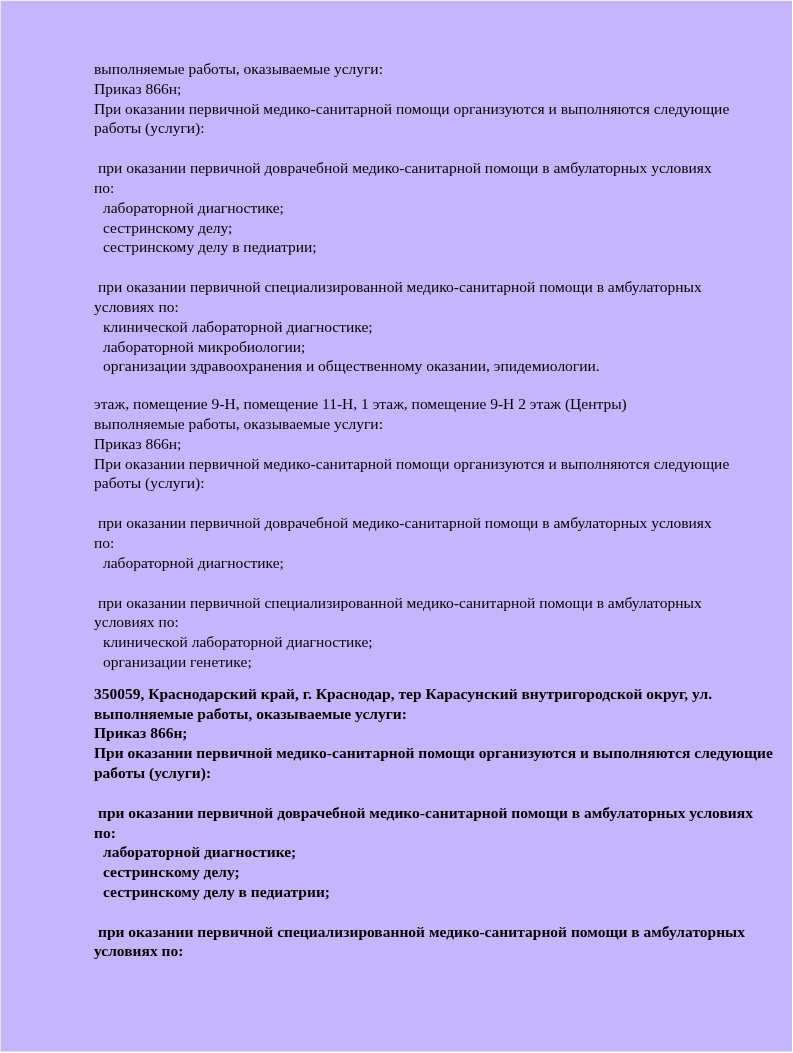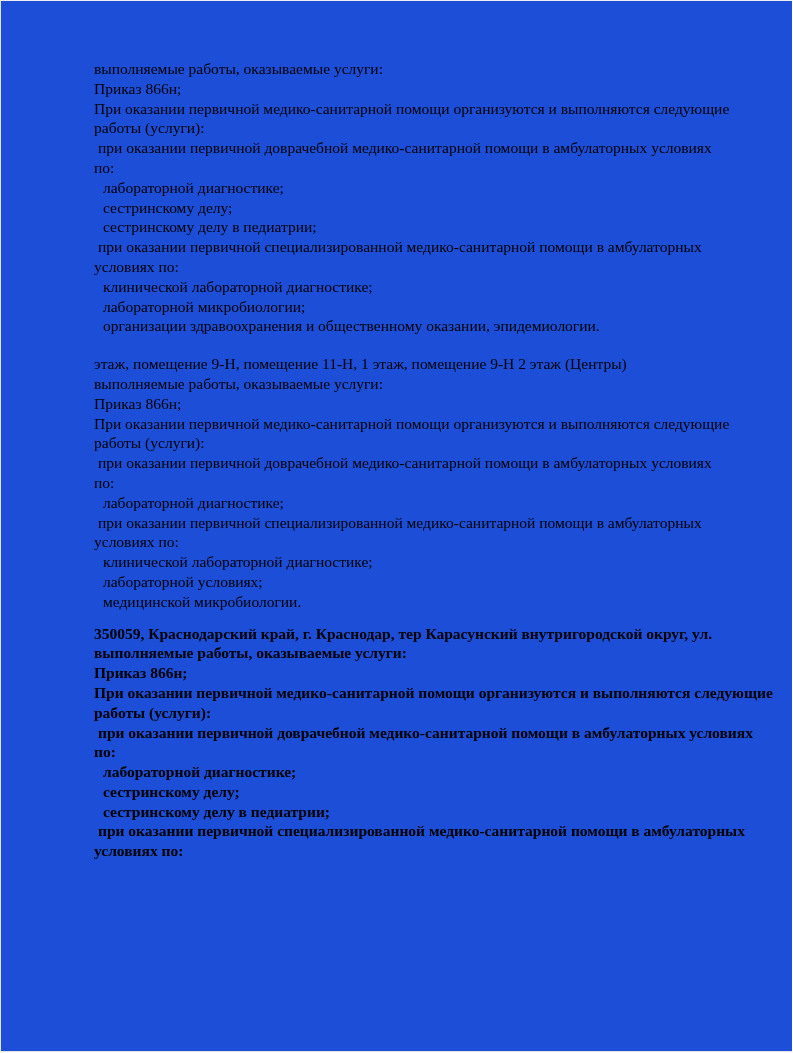--- a/index.html
+++ b/index.html
@@ -13,21 +13,21 @@
     position: relative;
     overflow: hidden;
     font-family: "Liberation Serif", "DejaVu Serif", serif;
   }
   .page {
     position: absolute;
     left: 0;
     top: 0;
     width: 792px;
     height: 1052px;
-    background: #1d4ed8;
+    background: #c4b5fd;
     border-left: 1px solid #e3e3e3;
     border-top: 1px solid #ededed;
     border-bottom: 1px solid #e3e3e3;
     box-sizing: border-box;
   }
   .doc {
     position: absolute;
     left: 93px;
     top: 58px;
     width: 648px;
@@ -40,21 +40,21 @@
   }
   .block:nth-child(3) {
     margin-top: 12px;
     font-weight: bold;
   }
   .line {
     white-space: nowrap;
     height: 19.8px;
   }
   .ind0 { margin-left: 0; }
-  .ind1 { margin-left: 4px; }
+  .ind1 { margin-left: 4px; margin-top: 20px; }
   .ind2 { margin-left: 9px; }
 </style>
 </head>
 <body>
 
 <div class="page">
   <div class="doc">
       <div class="block">
         <div class="line ind0">выполняемые работы, оказываемые услуги:</div>
         <div class="line ind0">Приказ 866н;</div>
@@ -76,22 +76,21 @@
         <div class="line ind0">выполняемые работы, оказываемые услуги:</div>
         <div class="line ind0">Приказ 866н;</div>
         <div class="line ind0">При оказании первичной медико-санитарной помощи организуются и выполняются следующие</div>
         <div class="line ind0">работы (услуги):</div>
         <div class="line ind1">при оказании первичной доврачебной медико-санитарной помощи в амбулаторных условиях</div>
         <div class="line ind0">по:</div>
         <div class="line ind2">лабораторной диагностике;</div>
         <div class="line ind1">при оказании первичной специализированной медико-санитарной помощи в амбулаторных</div>
         <div class="line ind0">условиях по:</div>
         <div class="line ind2">клинической лабораторной диагностике;</div>
-        <div class="line ind2">лабораторной условиях;</div>
-        <div class="line ind2">медицинской микробиологии.</div>
+        <div class="line ind2">организации генетике;</div>
       </div>
       <div class="block">
         <div class="line ind0">350059, Краснодарский край, г. Краснодар, тер Карасунский внутригородской округ, ул.</div>
         <div class="line ind0">выполняемые работы, оказываемые услуги:</div>
         <div class="line ind0">Приказ 866н;</div>
         <div class="line ind0">При оказании первичной медико-санитарной помощи организуются и выполняются следующие</div>
         <div class="line ind0">работы (услуги):</div>
         <div class="line ind1">при оказании первичной доврачебной медико-санитарной помощи в амбулаторных условиях</div>
         <div class="line ind0">по:</div>
         <div class="line ind2">лабораторной диагностике;</div>

